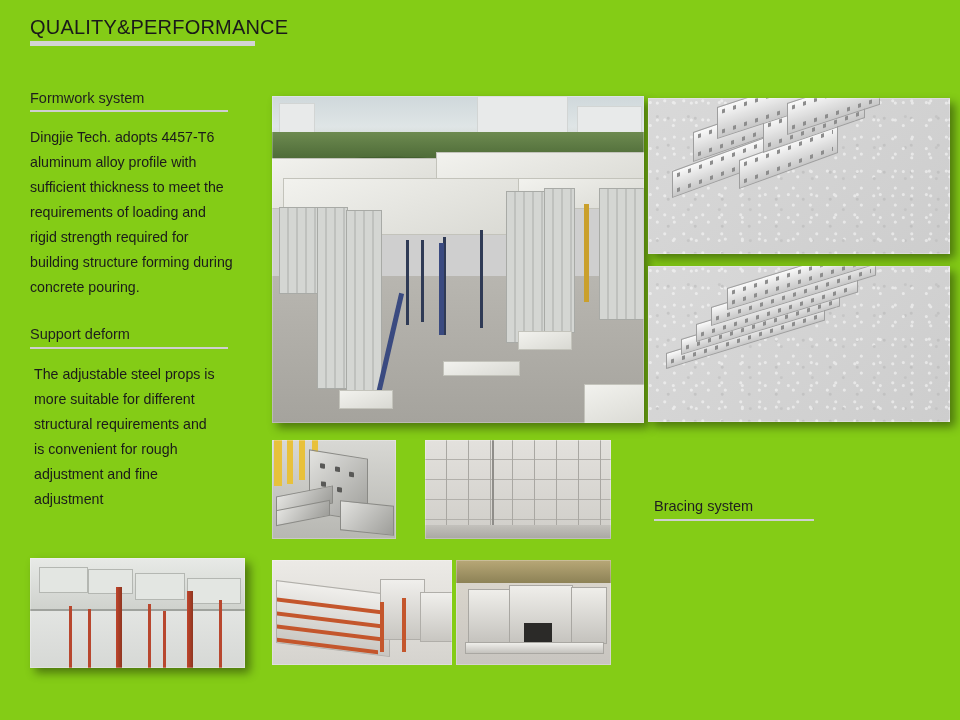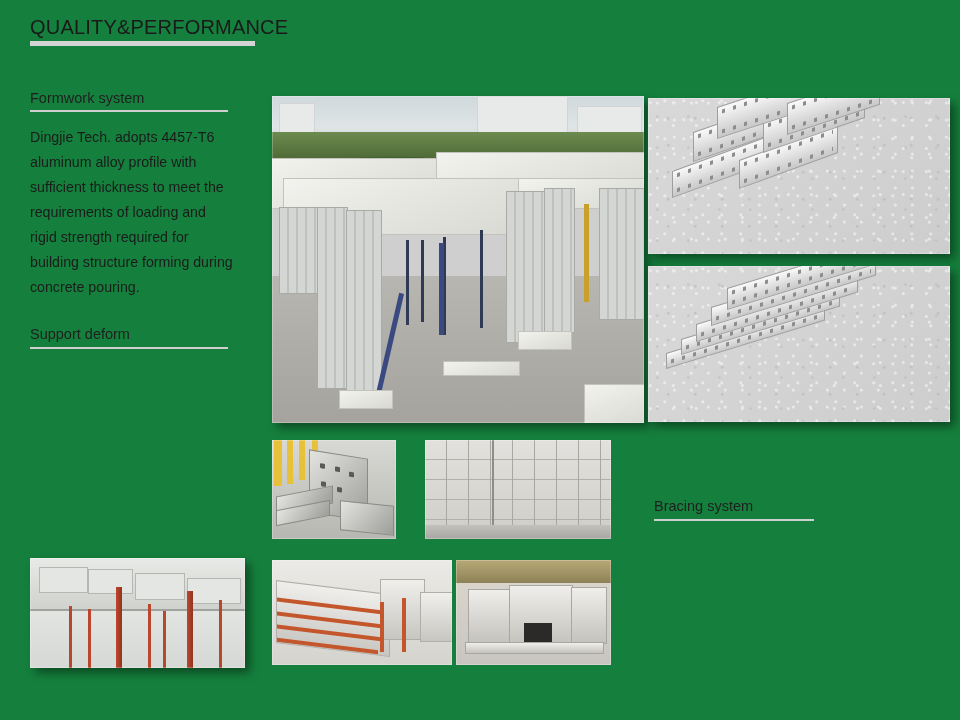--- a/index.html
+++ b/index.html
@@ -3,21 +3,21 @@
 <meta charset="utf-8">
 <style>
   html,body{margin:0;padding:0;background:#fff;}
   body{
     width:960px;height:720px;
     font-family:"Liberation Sans","DejaVu Sans",sans-serif;
     color:#222;
     position:relative;
     overflow:hidden;
   }
-  .slide{position:absolute;inset:0;background:#15803d;}
+  .slide{position:absolute;inset:0;background:#84cc16;}
 
   
   .page-title{
     position:absolute;left:30px;top:16px;
     font-size:20px;font-weight:400;letter-spacing:.2px;
     color:#1a1a1a;white-space:nowrap;
   }
   .title-rule{
     position:absolute;left:30px;top:41px;width:225px;height:5px;
     background:#d4d4d4;
@@ -145,20 +145,21 @@
 
   <div class="page-title">QUALITY&amp;PERFORMANCE</div>
   <div class="title-rule"></div>
 
   <div class="sec-head" style="left:30px;top:90px;">Formwork system</div>
   <div class="sec-rule" style="left:30px;top:110px;width:198px;"></div>
   <div class="body-copy" style="left:30px;top:125px;width:205px;">Dingjie Tech. adopts 4457-T6 aluminum alloy profile with sufficient thickness to meet the requirements of loading and rigid strength required for building structure forming during concrete pouring.</div>
 
   <div class="sec-head" style="left:30px;top:326px;">Support deform</div>
   <div class="sec-rule" style="left:30px;top:347px;width:198px;"></div>
+  <div class="body-copy" style="left:34px;top:362px;width:185px;">The adjustable steel props is more suitable for different structural requirements and is convenient for rough adjustment and fine adjustment</div>
 
   <div class="sec-head" style="left:654px;top:498px;">Bracing system</div>
   <div class="sec-rule" style="left:654px;top:519px;width:160px;"></div>
 
   <div class="photo shadow" id="photo-main">
     <div class="sky"></div>
     <div class="bld" style="left:2%;top:2%;width:9%;height:11%;"></div>
     <div class="bld" style="left:55%;top:0%;width:24%;height:12%;"></div>
     <div class="bld" style="left:82%;top:3%;width:17%;height:9%;"></div>
     <div class="trees"></div>

